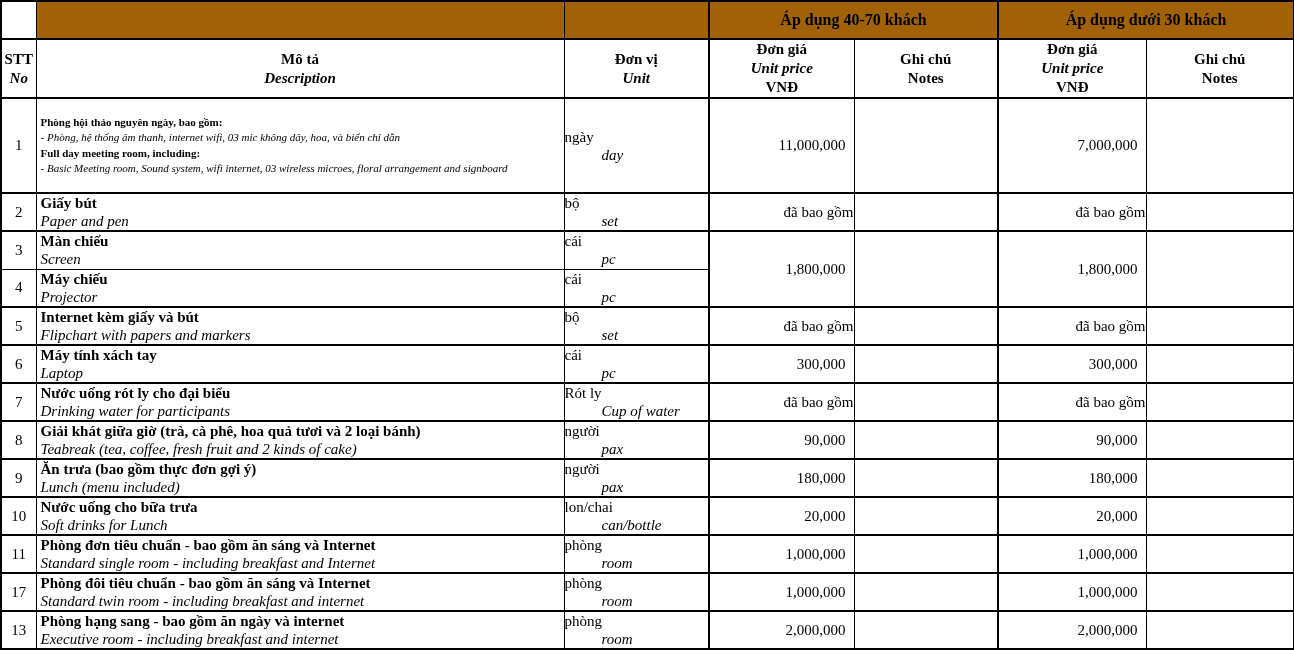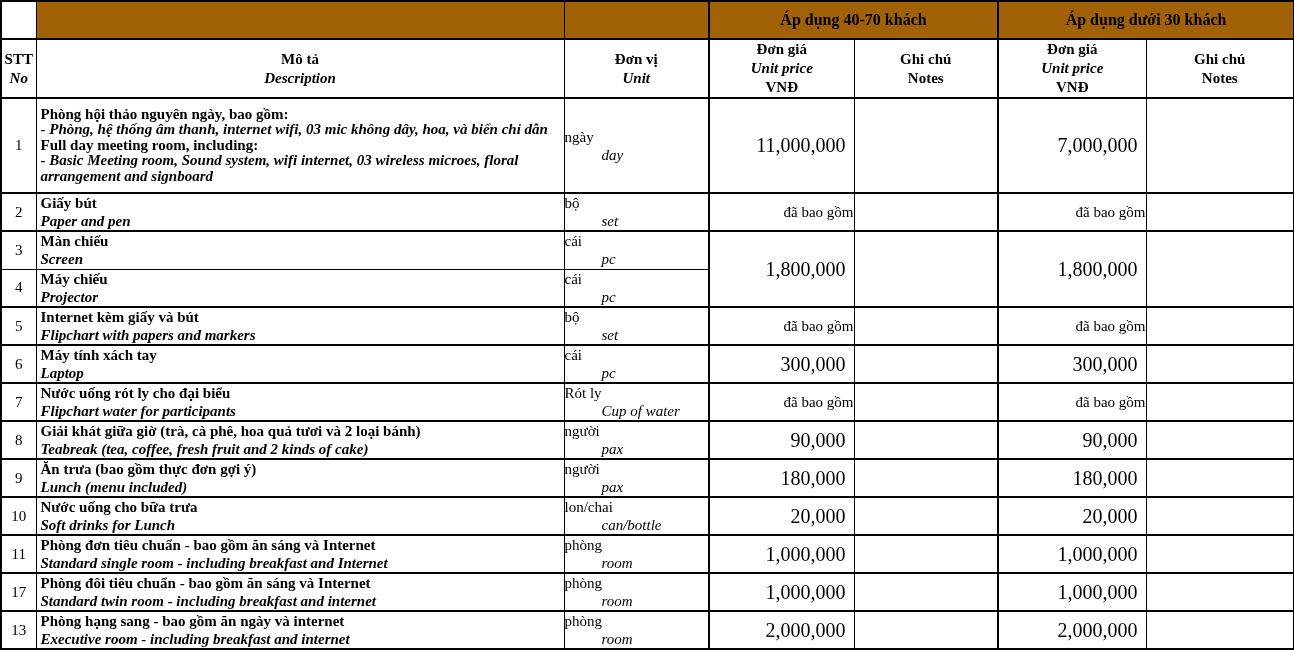--- a/index.html
+++ b/index.html
@@ -12,27 +12,27 @@
   tr.band{height:38px;}
   tr.hdr{height:52px;}
   tr.r{height:38px;}
   tr.r-tall{height:95px;}
   .yellow{background:#a16207;}
   .grp{text-align:center;font-weight:bold;font-size:16px;}
   .hcell{text-align:center;font-weight:bold;font-size:15px;line-height:19px;}
   .hcell .it{font-style:italic;}
   .stt{text-align:center;font-size:15px;}
   .desc{padding-left:4px;padding-right:2px;}
-  .ln{font-size:15px;line-height:18px;font-weight:bold;}
+  .ln{font-size:15px;line-height:18px;}
   .ln.b{font-weight:bold;}
   .ln.i{font-style:italic;}
-  .ln.s{font-size:15px;line-height:15.5px;}
+  .ln.s{font-size:11px;line-height:15.5px;}
   .unit{font-size:15px;line-height:18px;}
   .u-en{font-style:italic;margin-left:37px;}
-  .num{text-align:right;padding-right:8px;font-size:20px;}
+  .num{text-align:right;padding-right:8px;font-size:15px;}
   .inc{text-align:right;font-size:15px;}
 </style>
 </head>
 <body>
 
 <table>
   <colgroup>
     <col style="width:35px">
       <col style="width:528px">
       <col style="width:145px">
@@ -172,21 +172,21 @@
         </td>
         <td class="num">300,000</td>
         <td class="inc v2"></td>
         <td class="num">300,000</td>
         <td class="inc"></td>
       </tr>
       <tr class="r">
         <td class="stt">7</td>
         <td class="desc">
           <div class="ln b">Nước uống rót ly cho đại biểu</div>
-          <div class="ln i">Flipchart water for participants</div>
+          <div class="ln i">Drinking water for participants</div>
         </td>
         <td class="unit v2">
           <div class="u-vi">Rót ly</div>
           <div class="u-en">Cup of water</div>
         </td>
         <td class="inc">đã bao gồm</td>
         <td class="inc v2"></td>
         <td class="inc">đã bao gồm</td>
         <td class="inc"></td>
       </tr>

